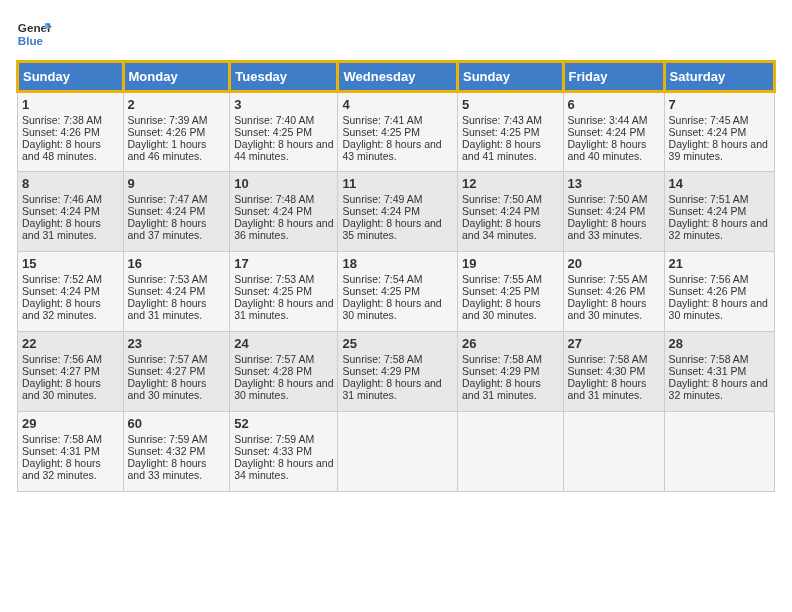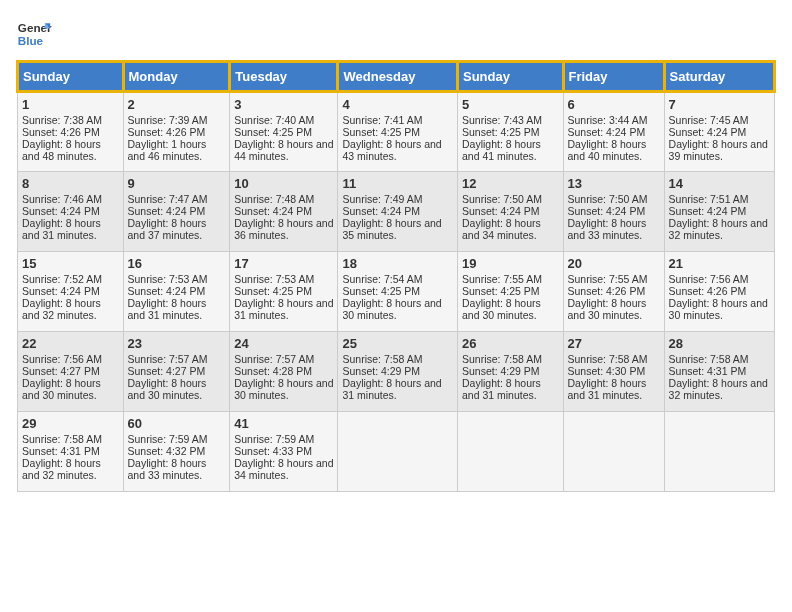--- a/index.html
+++ b/index.html
@@ -138,20 +138,20 @@
         <td><span class="day-number">23</span><span>Sunrise: 7:57 AM</span><br><span>Sunset: 4:27 PM</span><br><span>Daylight: 8 hours and 30 minutes.</span></td>
         <td><span class="day-number">24</span><span>Sunrise: 7:57 AM</span><br><span>Sunset: 4:28 PM</span><br><span>Daylight: 8 hours and 30 minutes.</span></td>
         <td><span class="day-number">25</span><span>Sunrise: 7:58 AM</span><br><span>Sunset: 4:29 PM</span><br><span>Daylight: 8 hours and 31 minutes.</span></td>
         <td><span class="day-number">26</span><span>Sunrise: 7:58 AM</span><br><span>Sunset: 4:29 PM</span><br><span>Daylight: 8 hours and 31 minutes.</span></td>
         <td><span class="day-number">27</span><span>Sunrise: 7:58 AM</span><br><span>Sunset: 4:30 PM</span><br><span>Daylight: 8 hours and 31 minutes.</span></td>
         <td><span class="day-number">28</span><span>Sunrise: 7:58 AM</span><br><span>Sunset: 4:31 PM</span><br><span>Daylight: 8 hours and 32 minutes.</span></td>
       </tr>
       <tr>
         <td><span class="day-number">29</span><span>Sunrise: 7:58 AM</span><br><span>Sunset: 4:31 PM</span><br><span>Daylight: 8 hours and 32 minutes.</span></td>
         <td><span class="day-number">60</span><span>Sunrise: 7:59 AM</span><br><span>Sunset: 4:32 PM</span><br><span>Daylight: 8 hours and 33 minutes.</span></td>
-        <td><span class="day-number">41</span><span>Sunrise: 7:59 AM</span><br><span>Sunset: 4:33 PM</span><br><span>Daylight: 8 hours and 34 minutes.</span></td>
+        <td><span class="day-number">52</span><span>Sunrise: 7:59 AM</span><br><span>Sunset: 4:33 PM</span><br><span>Daylight: 8 hours and 34 minutes.</span></td>
         <td class="empty-cell"></td>
         <td class="empty-cell"></td>
         <td class="empty-cell"></td>
         <td class="empty-cell"></td>
       </tr>
     </tbody>
 </table>
 
 </body></html>

